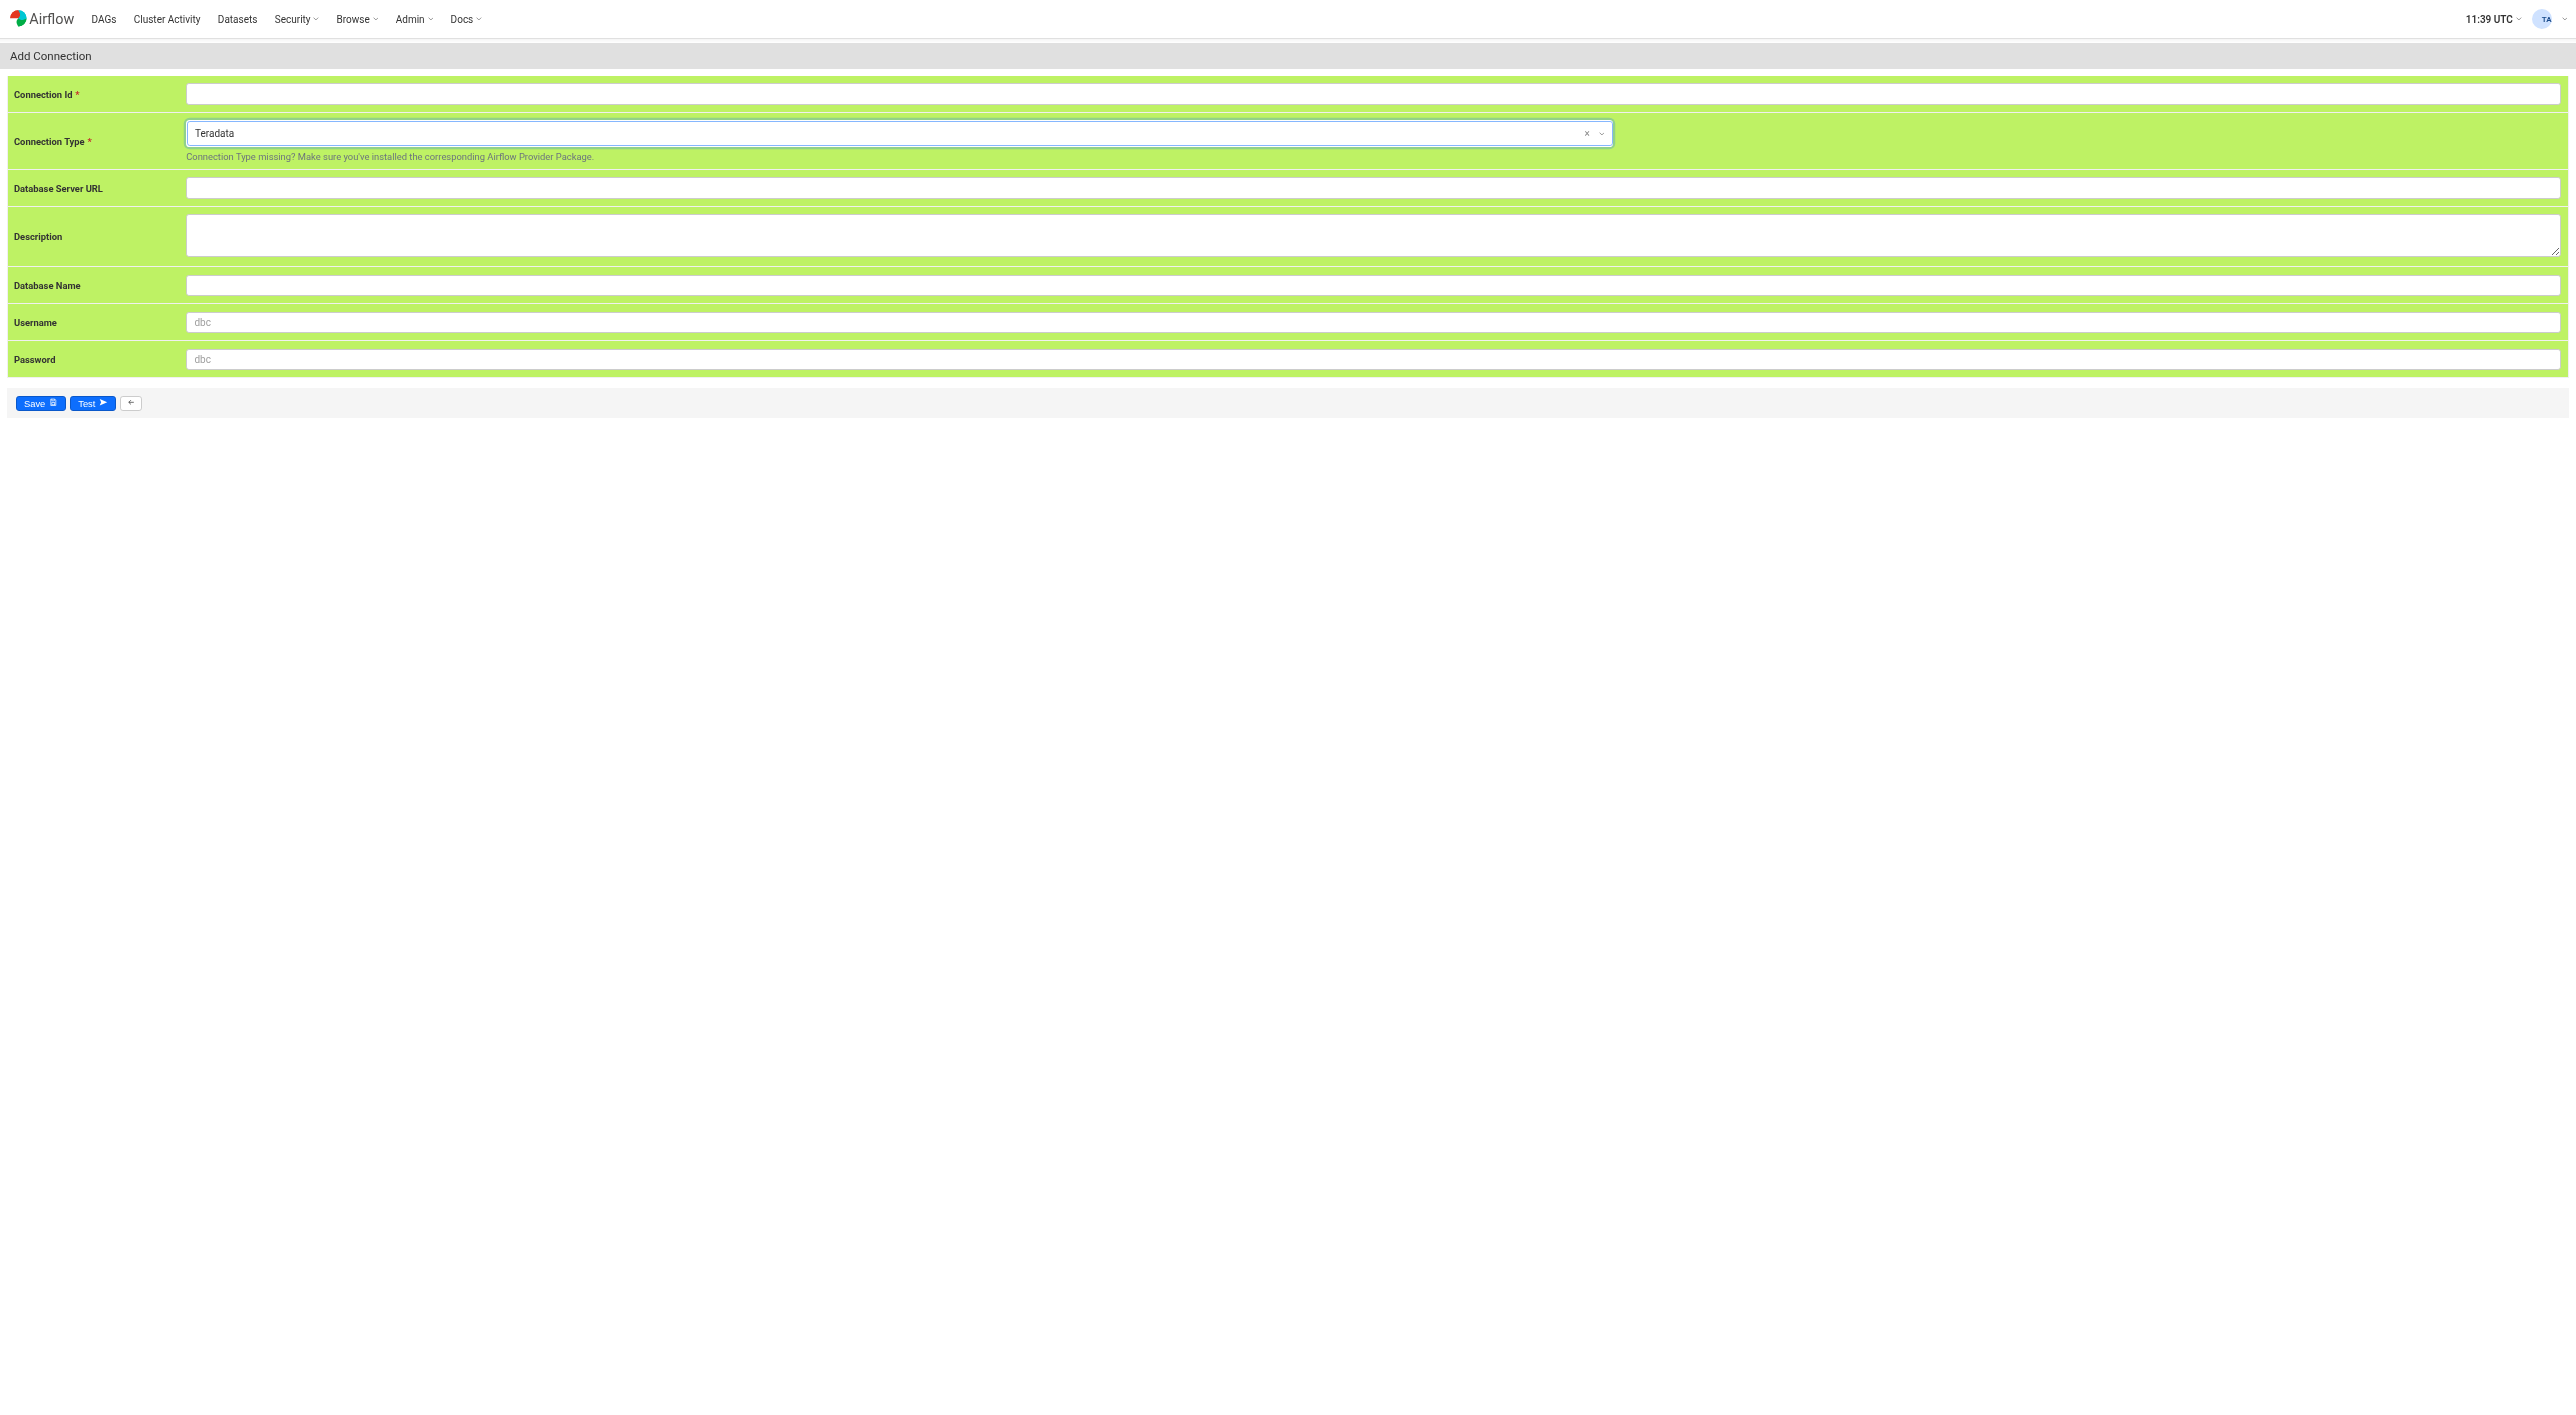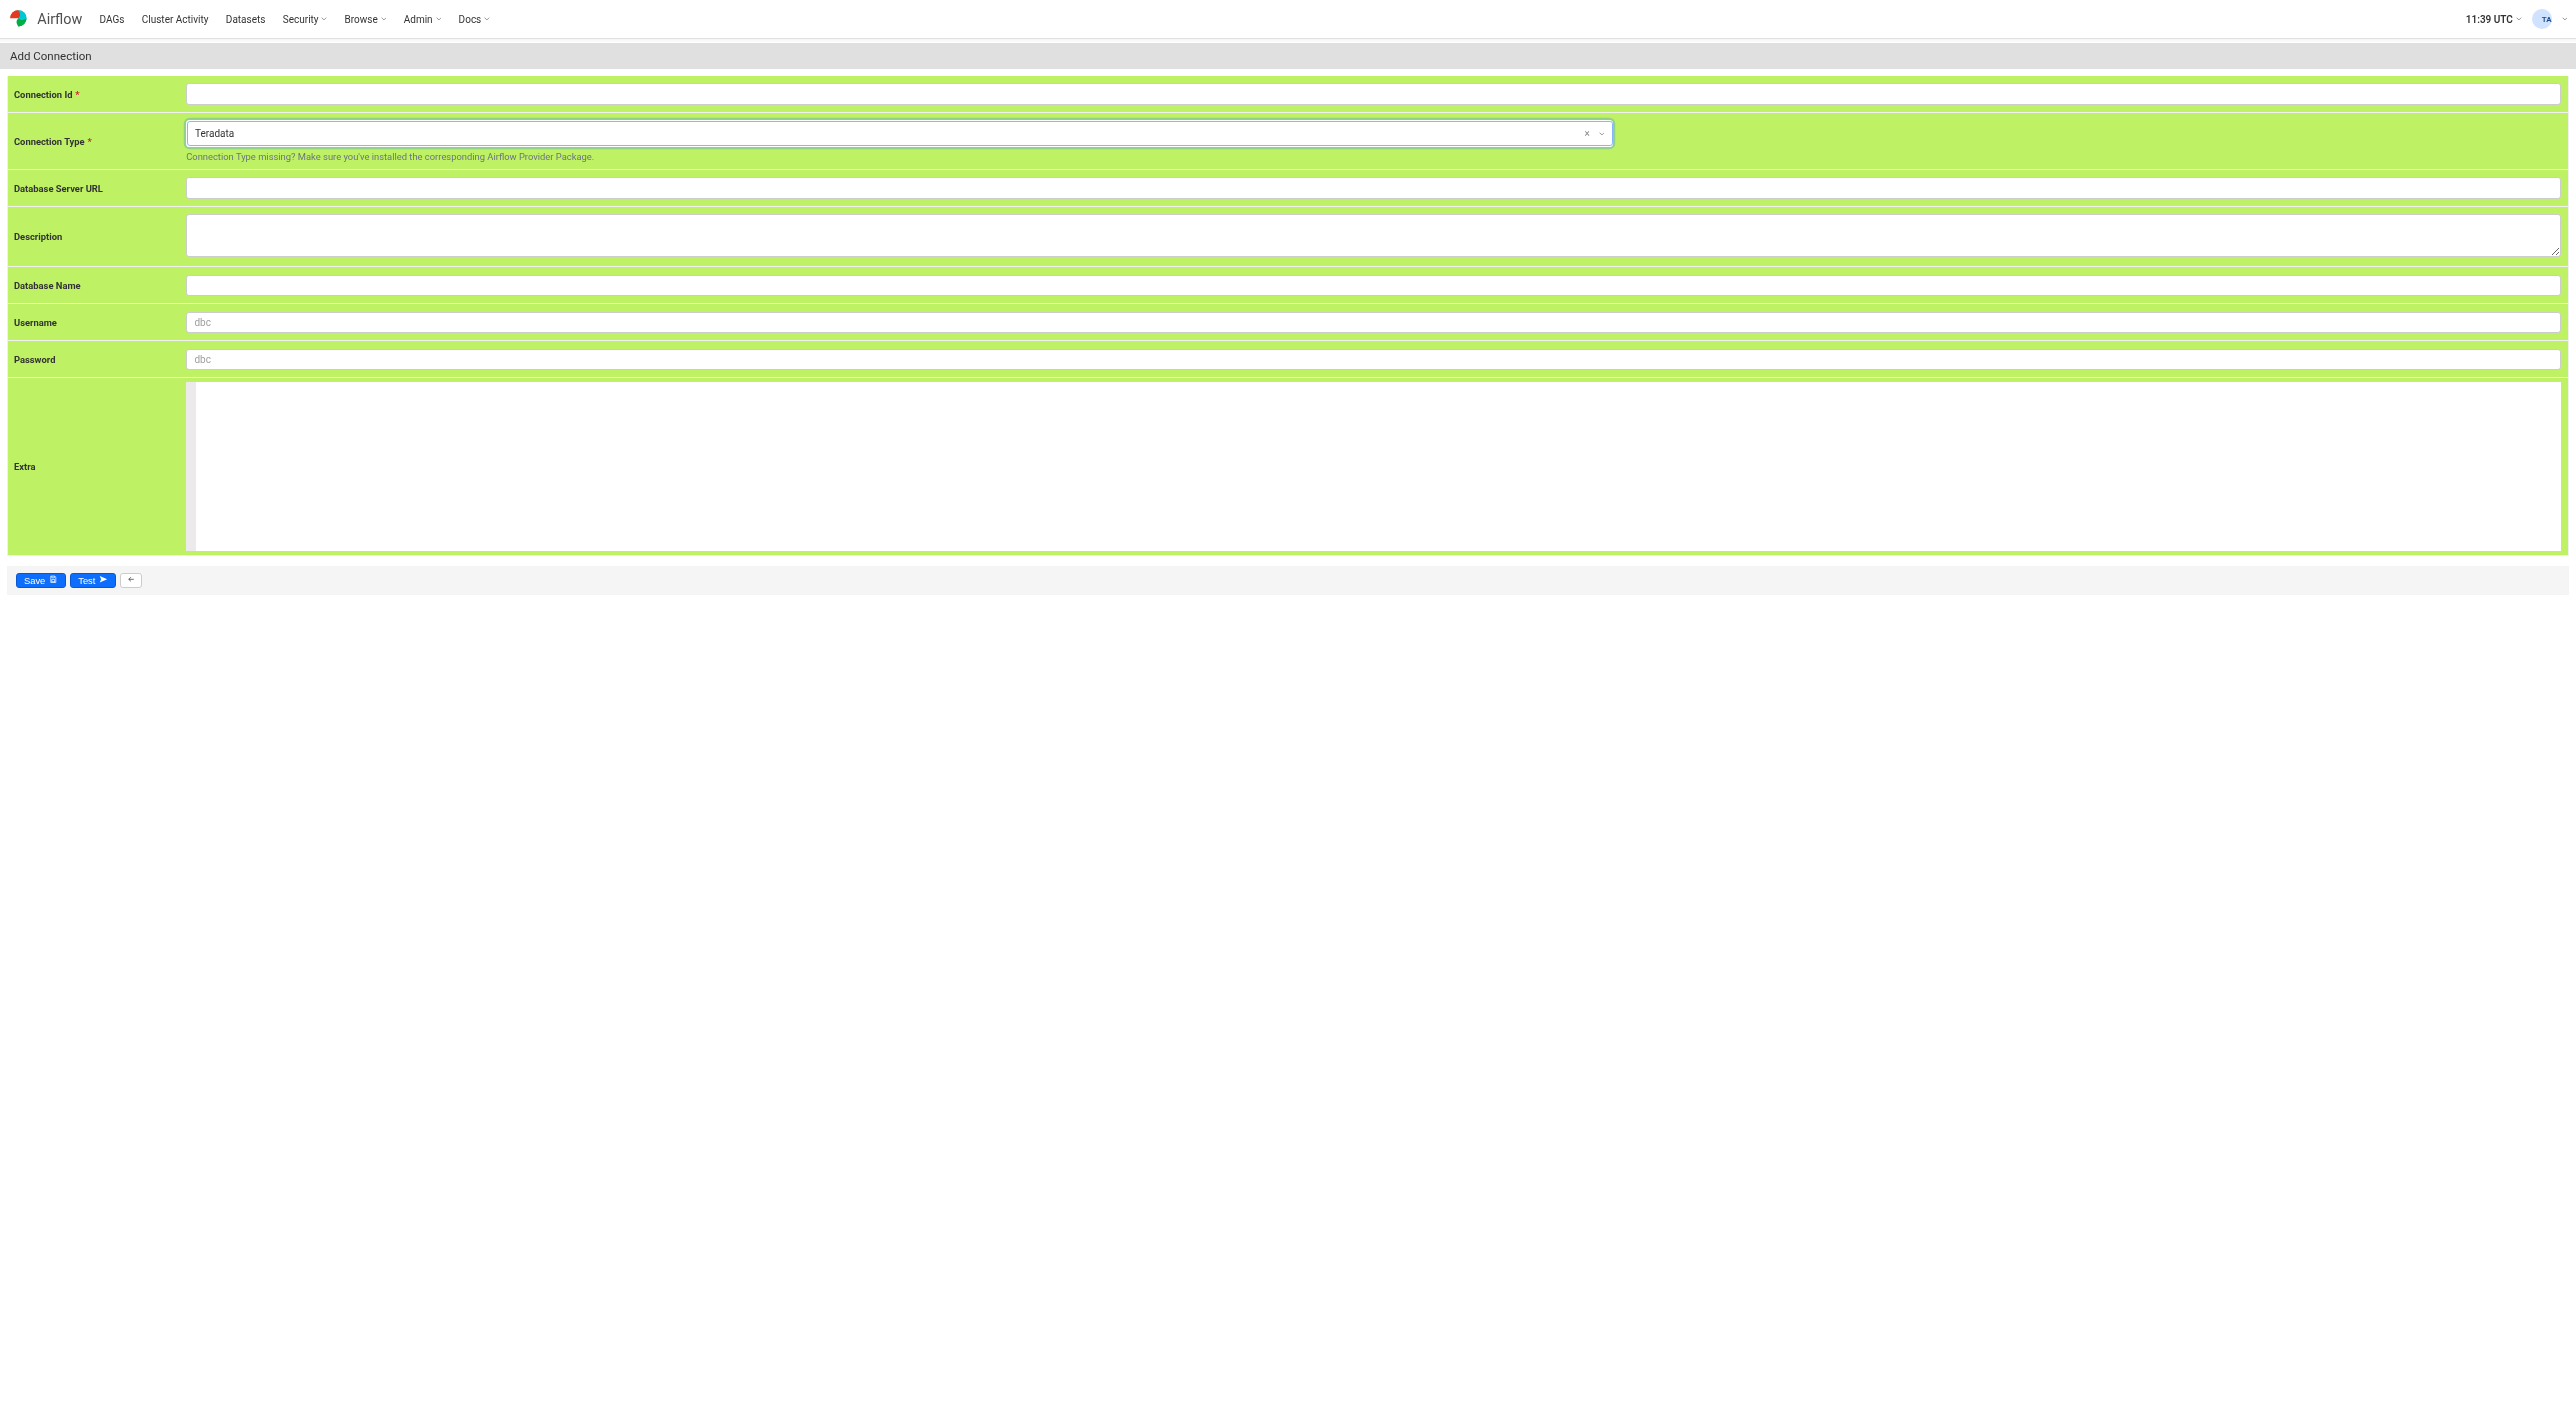--- a/index.html
+++ b/index.html
@@ -33,21 +33,21 @@
     display: flex;
     align-items: center;
     height: 39px;
     padding: 0 8.6px;
     border-bottom: 0.7px solid var(--border);
     background: #fff;
   }
   .brand {
     display: flex;
     align-items: center;
-    gap: 10px;
+    gap: 2px;
     margin-right: 17.3px;
   }
   .brand-text {
     font-size: 14.4px;
     color: #51504f;
     font-weight: 400;
   }
   .nav-items { display: flex; align-items: center; gap: 17.3px; }
   .nav-item {
     display: flex; align-items: center; gap: 2.9px;
@@ -365,31 +365,20 @@
 
     <div class="form-row">
       <div class="label-cell">
         <span>Password</span>
       </div>
       <div class="control-cell">
         <input class="text-input" type="password" value="" placeholder="dbc" style="">
       </div>
     </div>
 
-    <div class="form-row extra-row">
-      <div class="label-cell">
-        <span>Extra</span>
-      </div>
-      <div class="control-cell" style="padding:3.6px 7.2px 3.6px 0;">
-        <div class="extra-editor">
-          <div class="extra-gutter"></div>
-          <textarea class="extra-text" style=""></textarea>
-        </div>
-      </div>
-    </div>
 
   </div>
 </div>
 
 <div class="footer-bar">
   <button class="btn btn-primary">
     <span>Save</span>
     <span>
       <svg viewBox="0 0 24 24" fill="none" stroke="#fff" stroke-width="2">
         <path d="M5 3h11l3 3v15H5z"></path>

